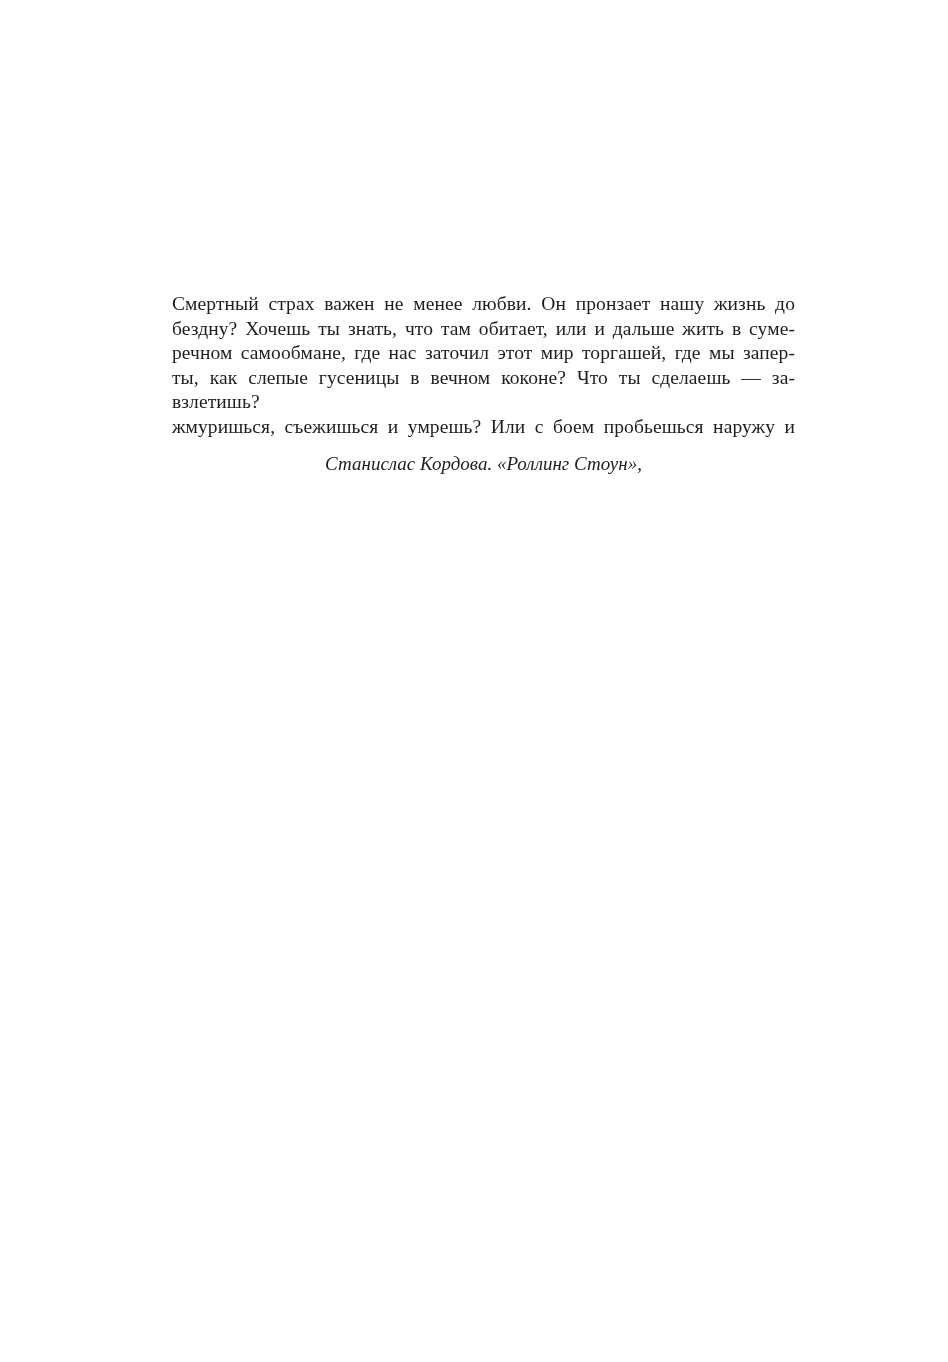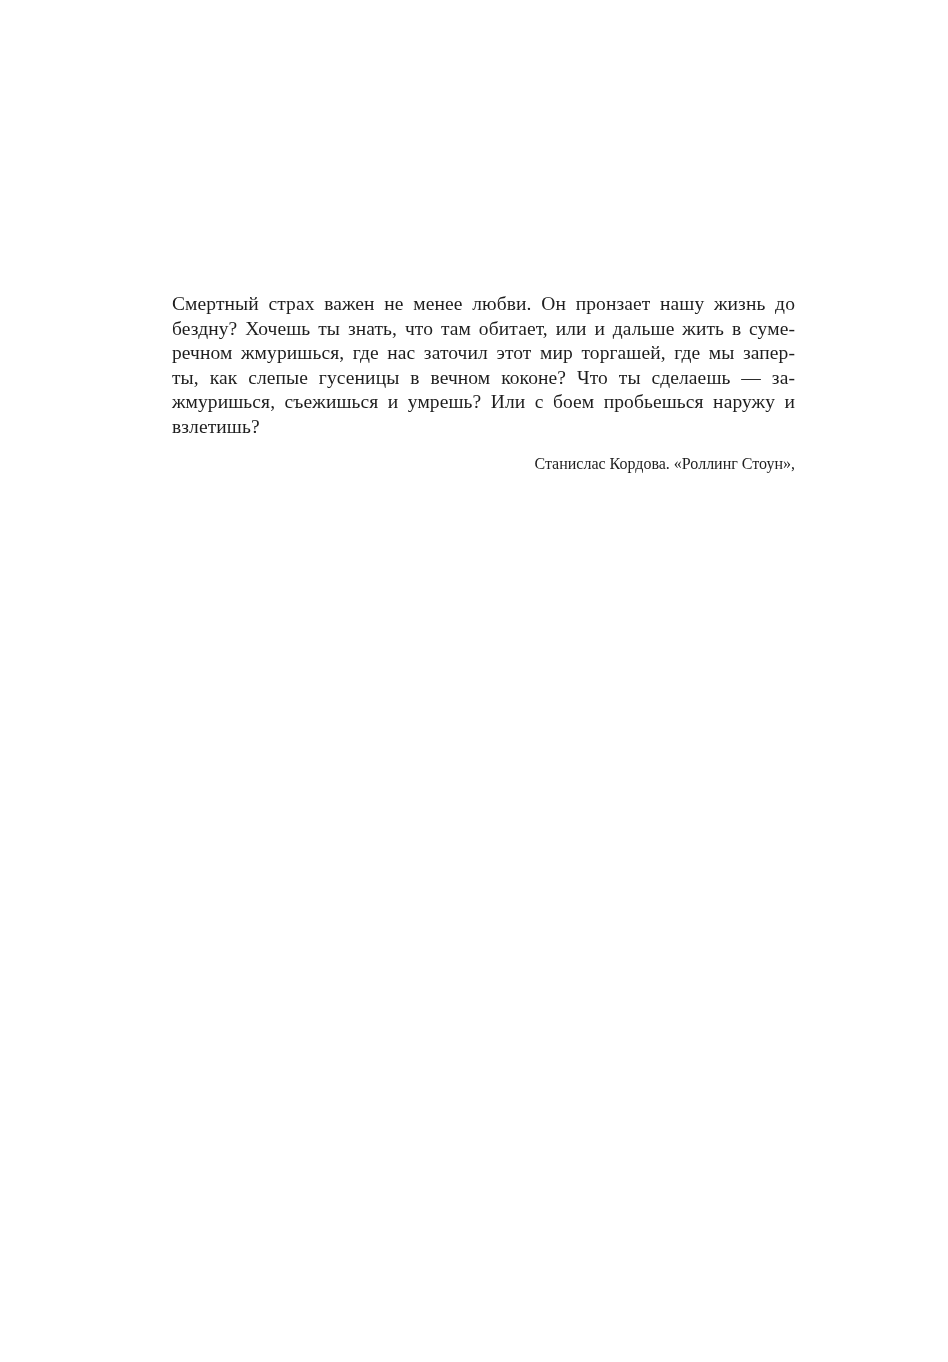--- a/index.html
+++ b/index.html
@@ -35,35 +35,36 @@
     text-align: justify;
     text-align-last: justify;
     white-space: normal;
   }
   .epigraph-line.last-line {
     text-align: left;
     text-align-last: left;
   }
   .epigraph-attribution {
     margin-top: 11px;
-    font-size: 16px;
+    font-size: 19px;
     line-height: 25px;
-    text-align: right;
+    font-style: italic;
+    text-align: center;
   }
 </style>
 </head>
 <body>
 
 <div class="book-page">
   <div class="epigraph-block">
     <div class="epigraph-paragraph">
       <div class="epigraph-line">Смертный страх важен не менее любви. Он пронзает нашу жизнь до</div>
       <div class="epigraph-line">бездну? Хочешь ты знать, что там обитает, или и дальше жить в суме-</div>
-      <div class="epigraph-line">речном жмуришься, где нас заточил этот мир торгашей, где мы запер-</div>
+      <div class="epigraph-line">речном самообмане, где нас заточил этот мир торгашей, где мы запер-</div>
       <div class="epigraph-line">ты, как слепые гусеницы в вечном коконе? Что ты сделаешь — за-</div>
+      <div class="epigraph-line last-line">взлетишь?</div>
       <div class="epigraph-line">жмуришься, съежишься и умрешь? Или с боем пробьешься наружу и</div>
-      <div class="epigraph-line last-line">взлетишь?</div>
     </div>
     <div class="epigraph-attribution">
       <div class="attribution-line">Станислас Кордова. «Роллинг Стоун»,</div>
     </div>
   </div>
 </div>
 
 </body></html>

